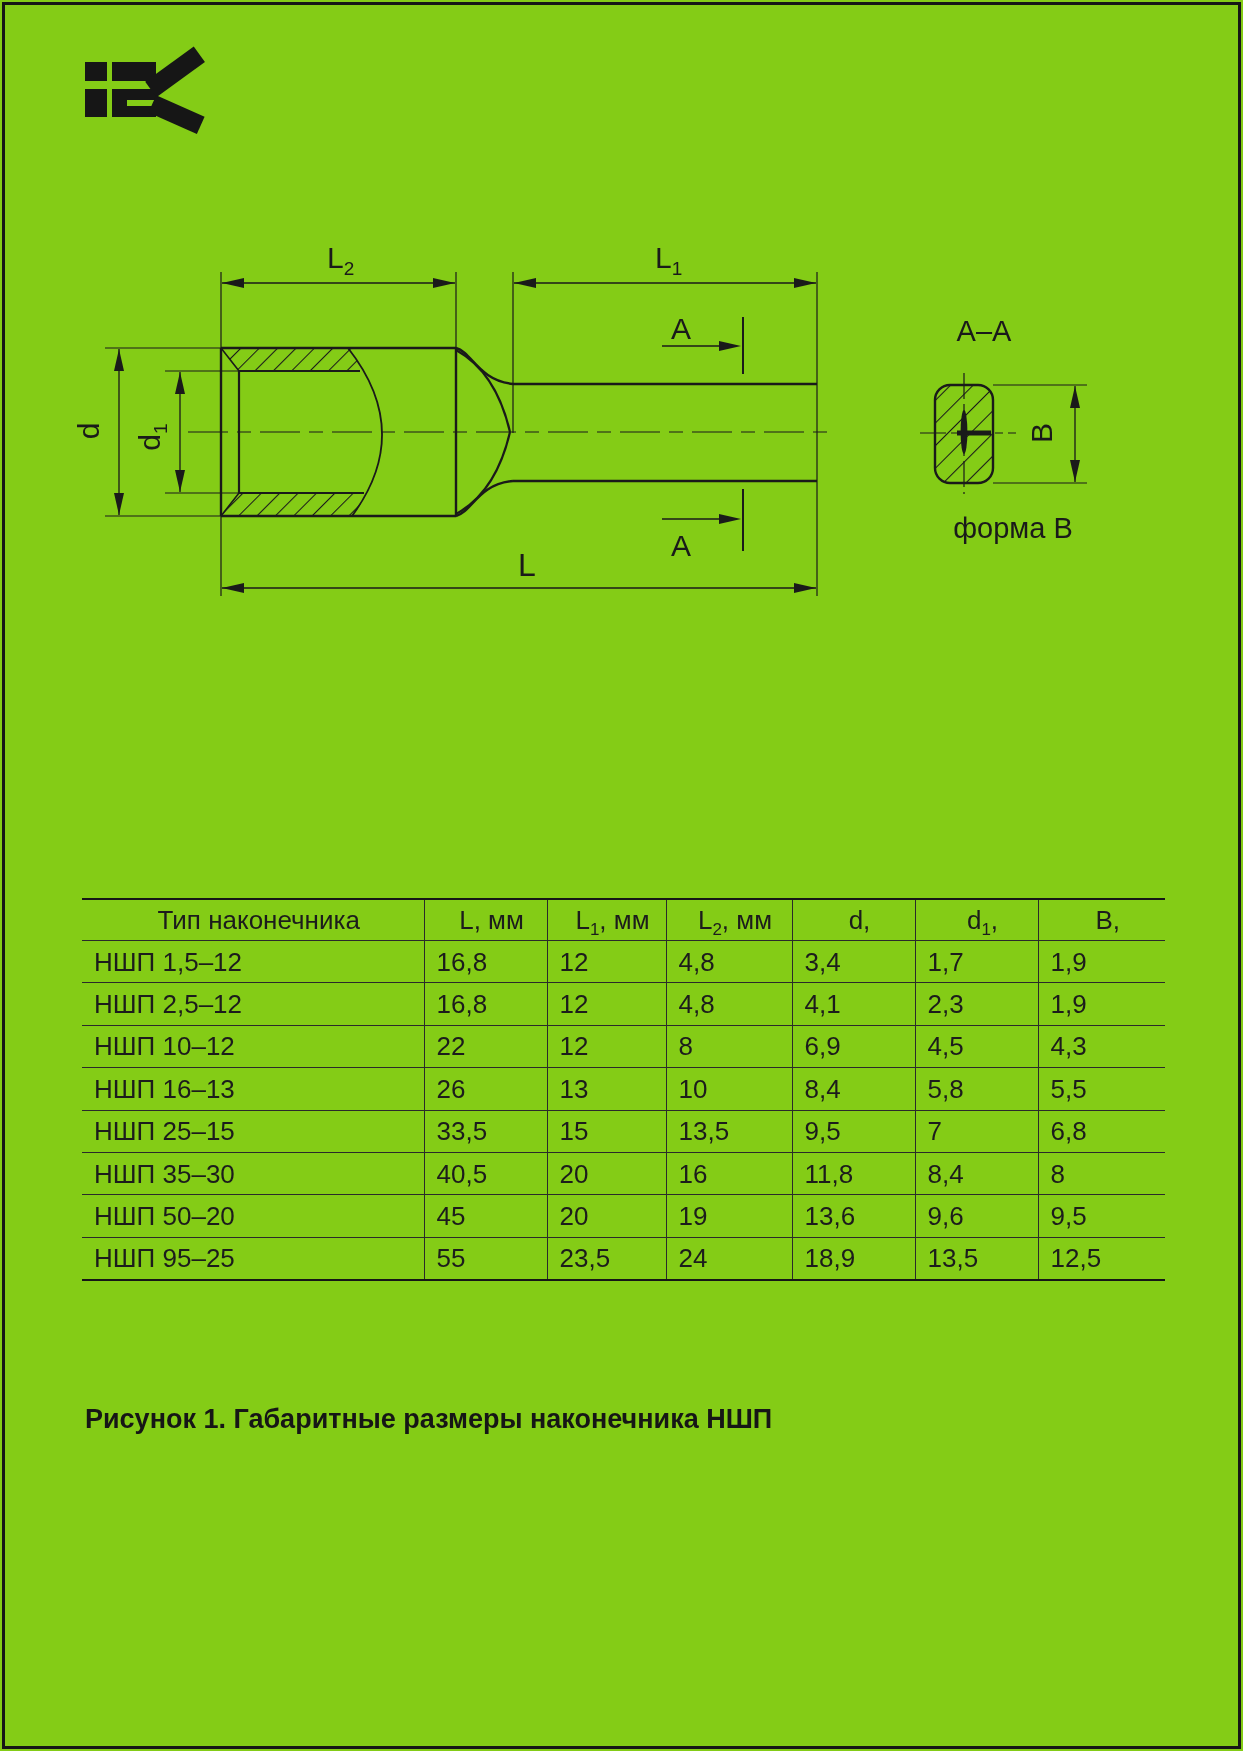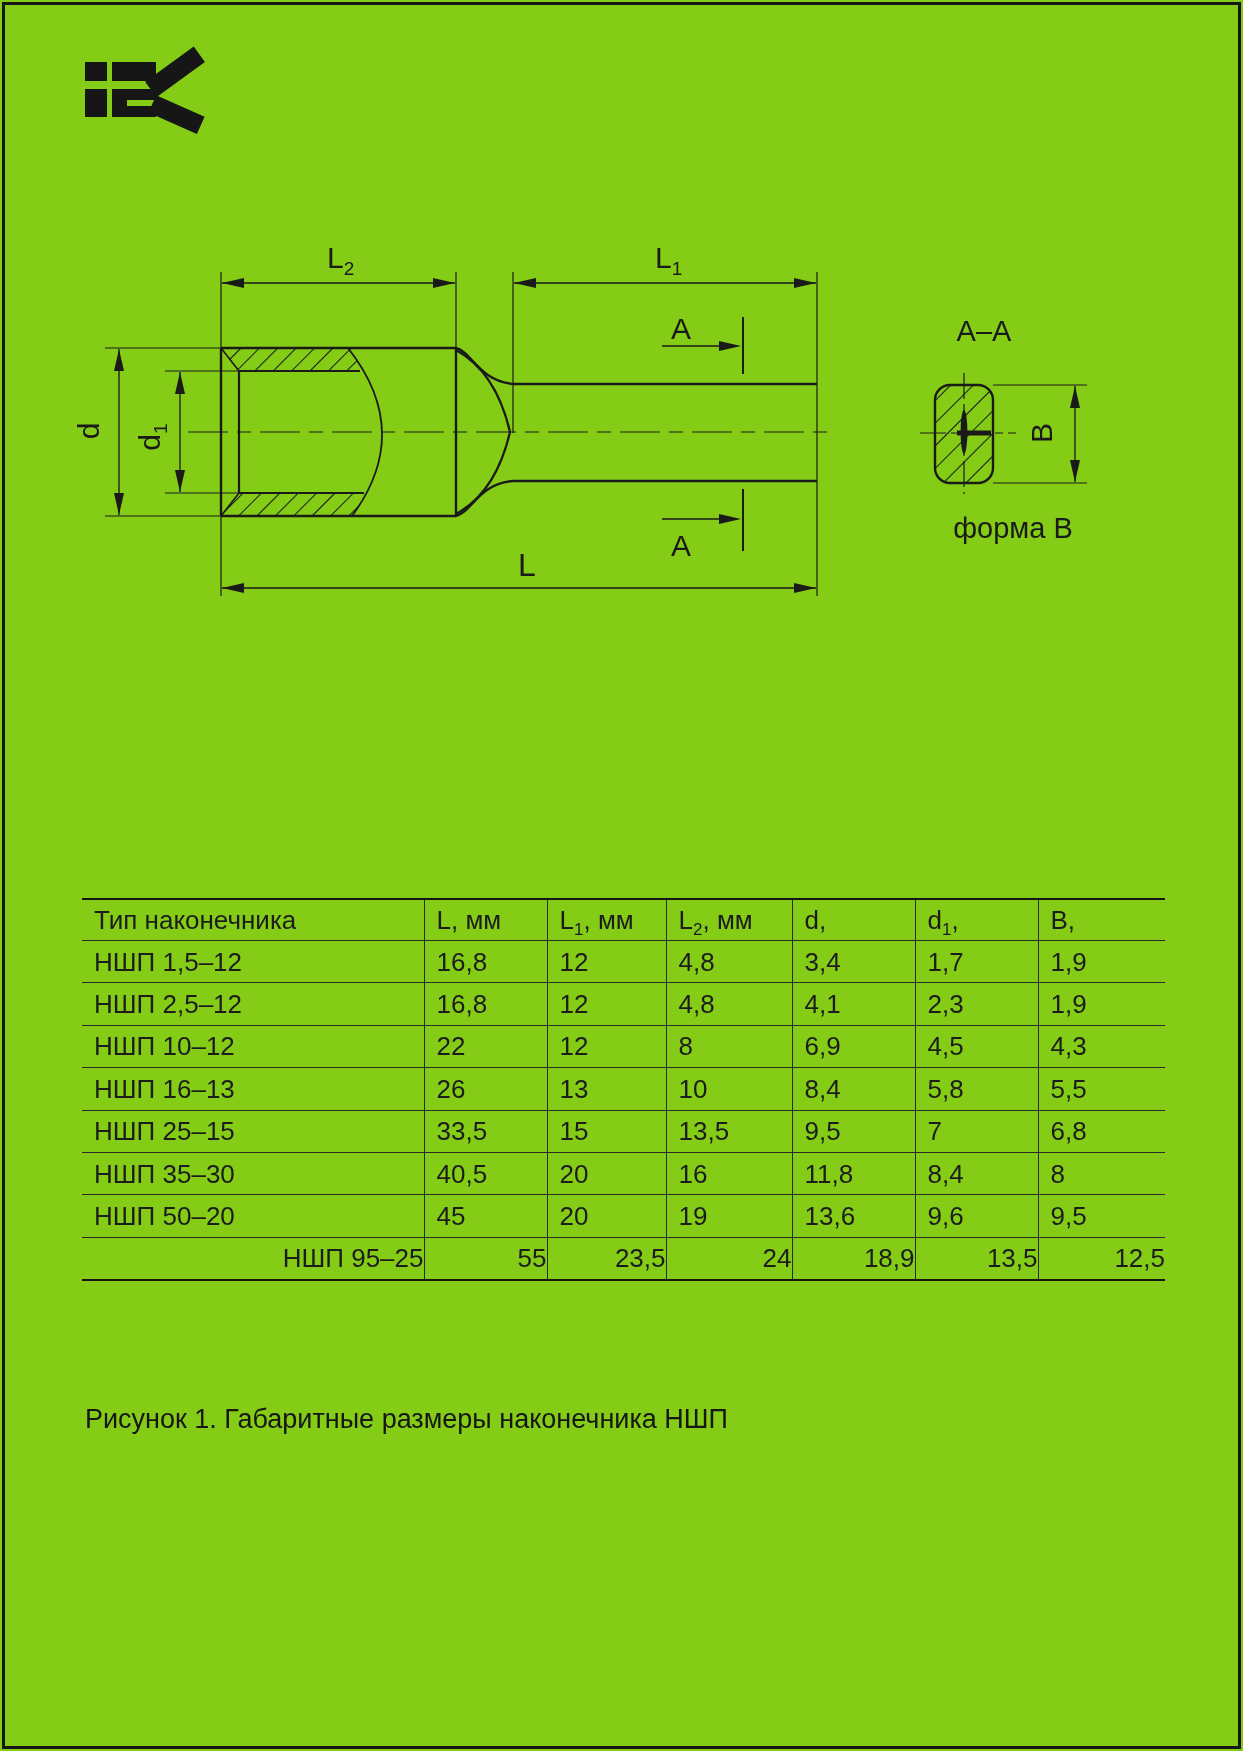--- a/index.html
+++ b/index.html
@@ -44,34 +44,36 @@
     font-weight:normal;
     text-align:left;
     padding:0 0 0 12px;
     vertical-align:middle;
     white-space:nowrap;
     overflow:hidden;
   }
   table.dims thead th {
     height:40px;
     border-bottom:1.6px solid #2a2a2a;
+    text-align:center;
   }
   table.dims tbody td {
     height:41.4px;
     border-bottom:1.6px solid #2a2a2a;
   }
-  table.dims tbody tr:last-child td { border-bottom:none;text-align:right; }
+  table.dims tbody tr:last-child td { border-bottom:none; }
   table.dims th + th, table.dims td + td { border-left:1.6px solid #2a2a2a; }
   table.dims sub { font-size:17px; line-height:0; }
   
   .figure-caption {
     position:absolute; left:85px; top:1402px;
     font-size:27px; line-height:34px;
     color:#161616;
     white-space:nowrap;
+    font-weight:bold;
   }
 </style>
 </head>
 <body>
 
 <div class="page">
   <div class="frame"></div>
 
   <svg class="draw" viewBox="0 0 1243 1751" role="img" aria-label="Рисунок 1. Габаритные размеры наконечника НШП">
     <defs>

